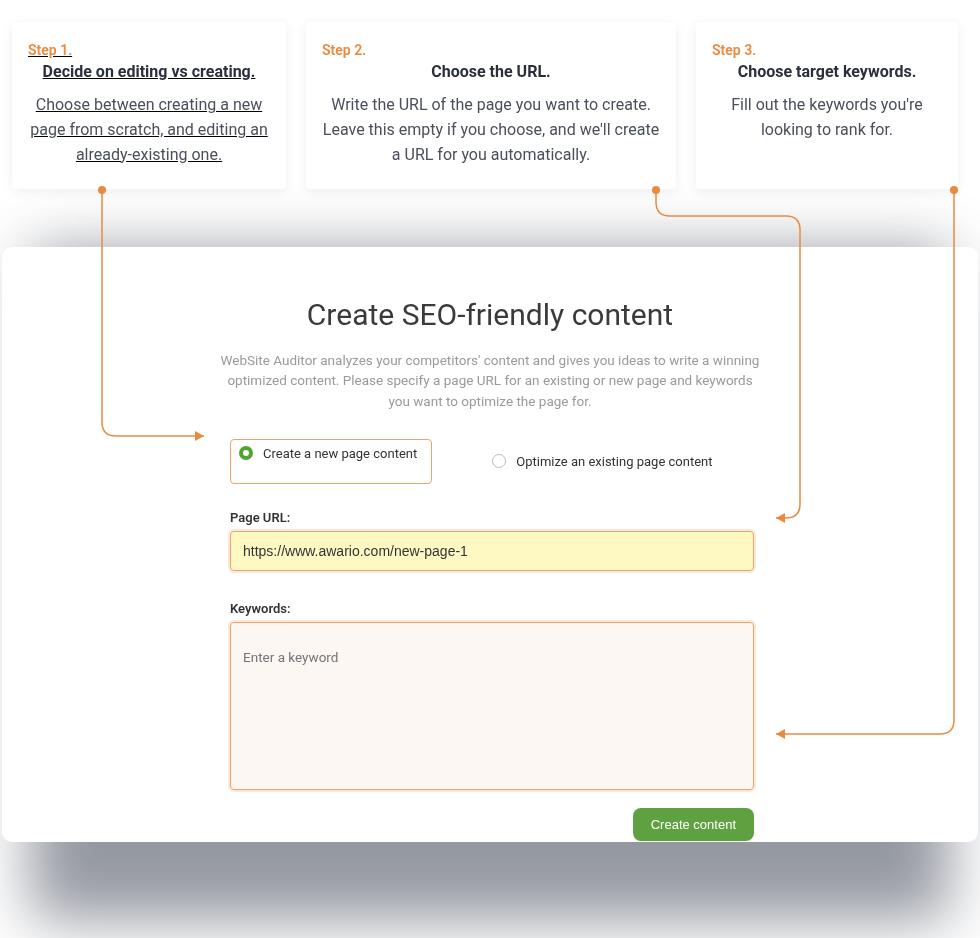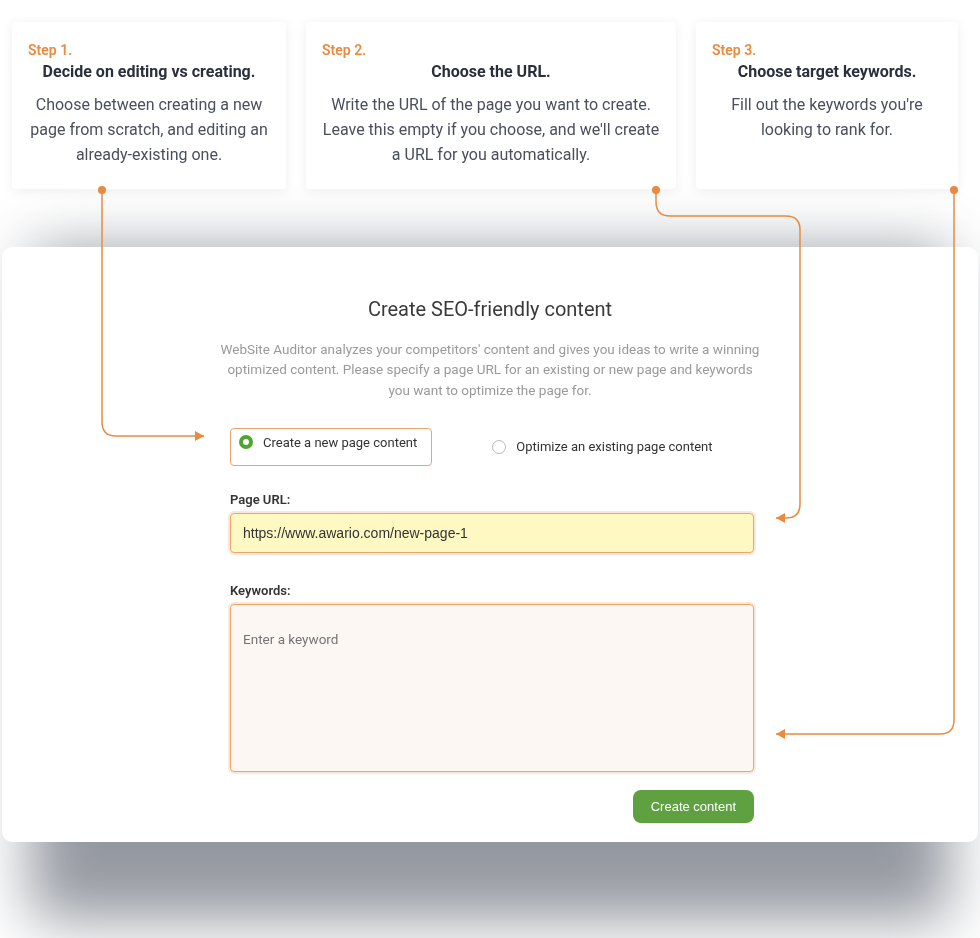--- a/index.html
+++ b/index.html
@@ -17,21 +17,21 @@
   padding: 22px 12px 0 12px;
 }
 .step-card {
   background: #fff;
   border-radius: 4px;
   box-shadow: 0 2px 12px rgba(0,0,0,0.07);
   padding: 20px 16px 22px 16px;
   position: relative;
   z-index: 2;
 }
-.step1 { flex: 0 0 274px; }
+.step1 { flex: 0 0 274px; text-decoration: underline; }
 .step2 { flex: 0 0 370px; }
 .step3 { flex: 0 0 262px; }
 .step-num {
   color: #e98a3f;
   font-weight: 600;
   font-size: 14px;
   margin-bottom: 4px;
 }
 .step-title {
   color: #2b2f3b;
@@ -64,21 +64,21 @@
   top: 247px;
   width: 976px;
   height: 595px;
   background: #fff;
   border-radius: 10px;
   z-index: 1;
   padding: 50px 0 0 0;
 }
 .main-title {
   text-align: center;
-  font-size: 20px;
+  font-size: 30px;
   font-weight: 400;
   color: #3a3a3a;
   margin-bottom: 18px;
 }
 .main-desc {
   text-align: center;
   color: #9a9a9a;
   font-size: 13.5px;
   line-height: 1.5;
   max-width: 540px;
@@ -94,21 +94,21 @@
   align-items: center;
   gap: 10px;
   font-size: 13px;
   color: #333;
   cursor: pointer;
 }
 .radio-option.selected {
   border: 1px solid #eba46b;
   background: #fff;
   border-radius: 4px;
-  padding: 6px 14px 15px 8px;
+  padding: 6px 14px 22px 8px;
 }
 .radio-circle {
   width: 14px;
   height: 14px;
   border-radius: 50%;
   border: 1px solid #bbb;
   position: relative;
   flex: none;
 }
 .radio-option.selected .radio-circle {

